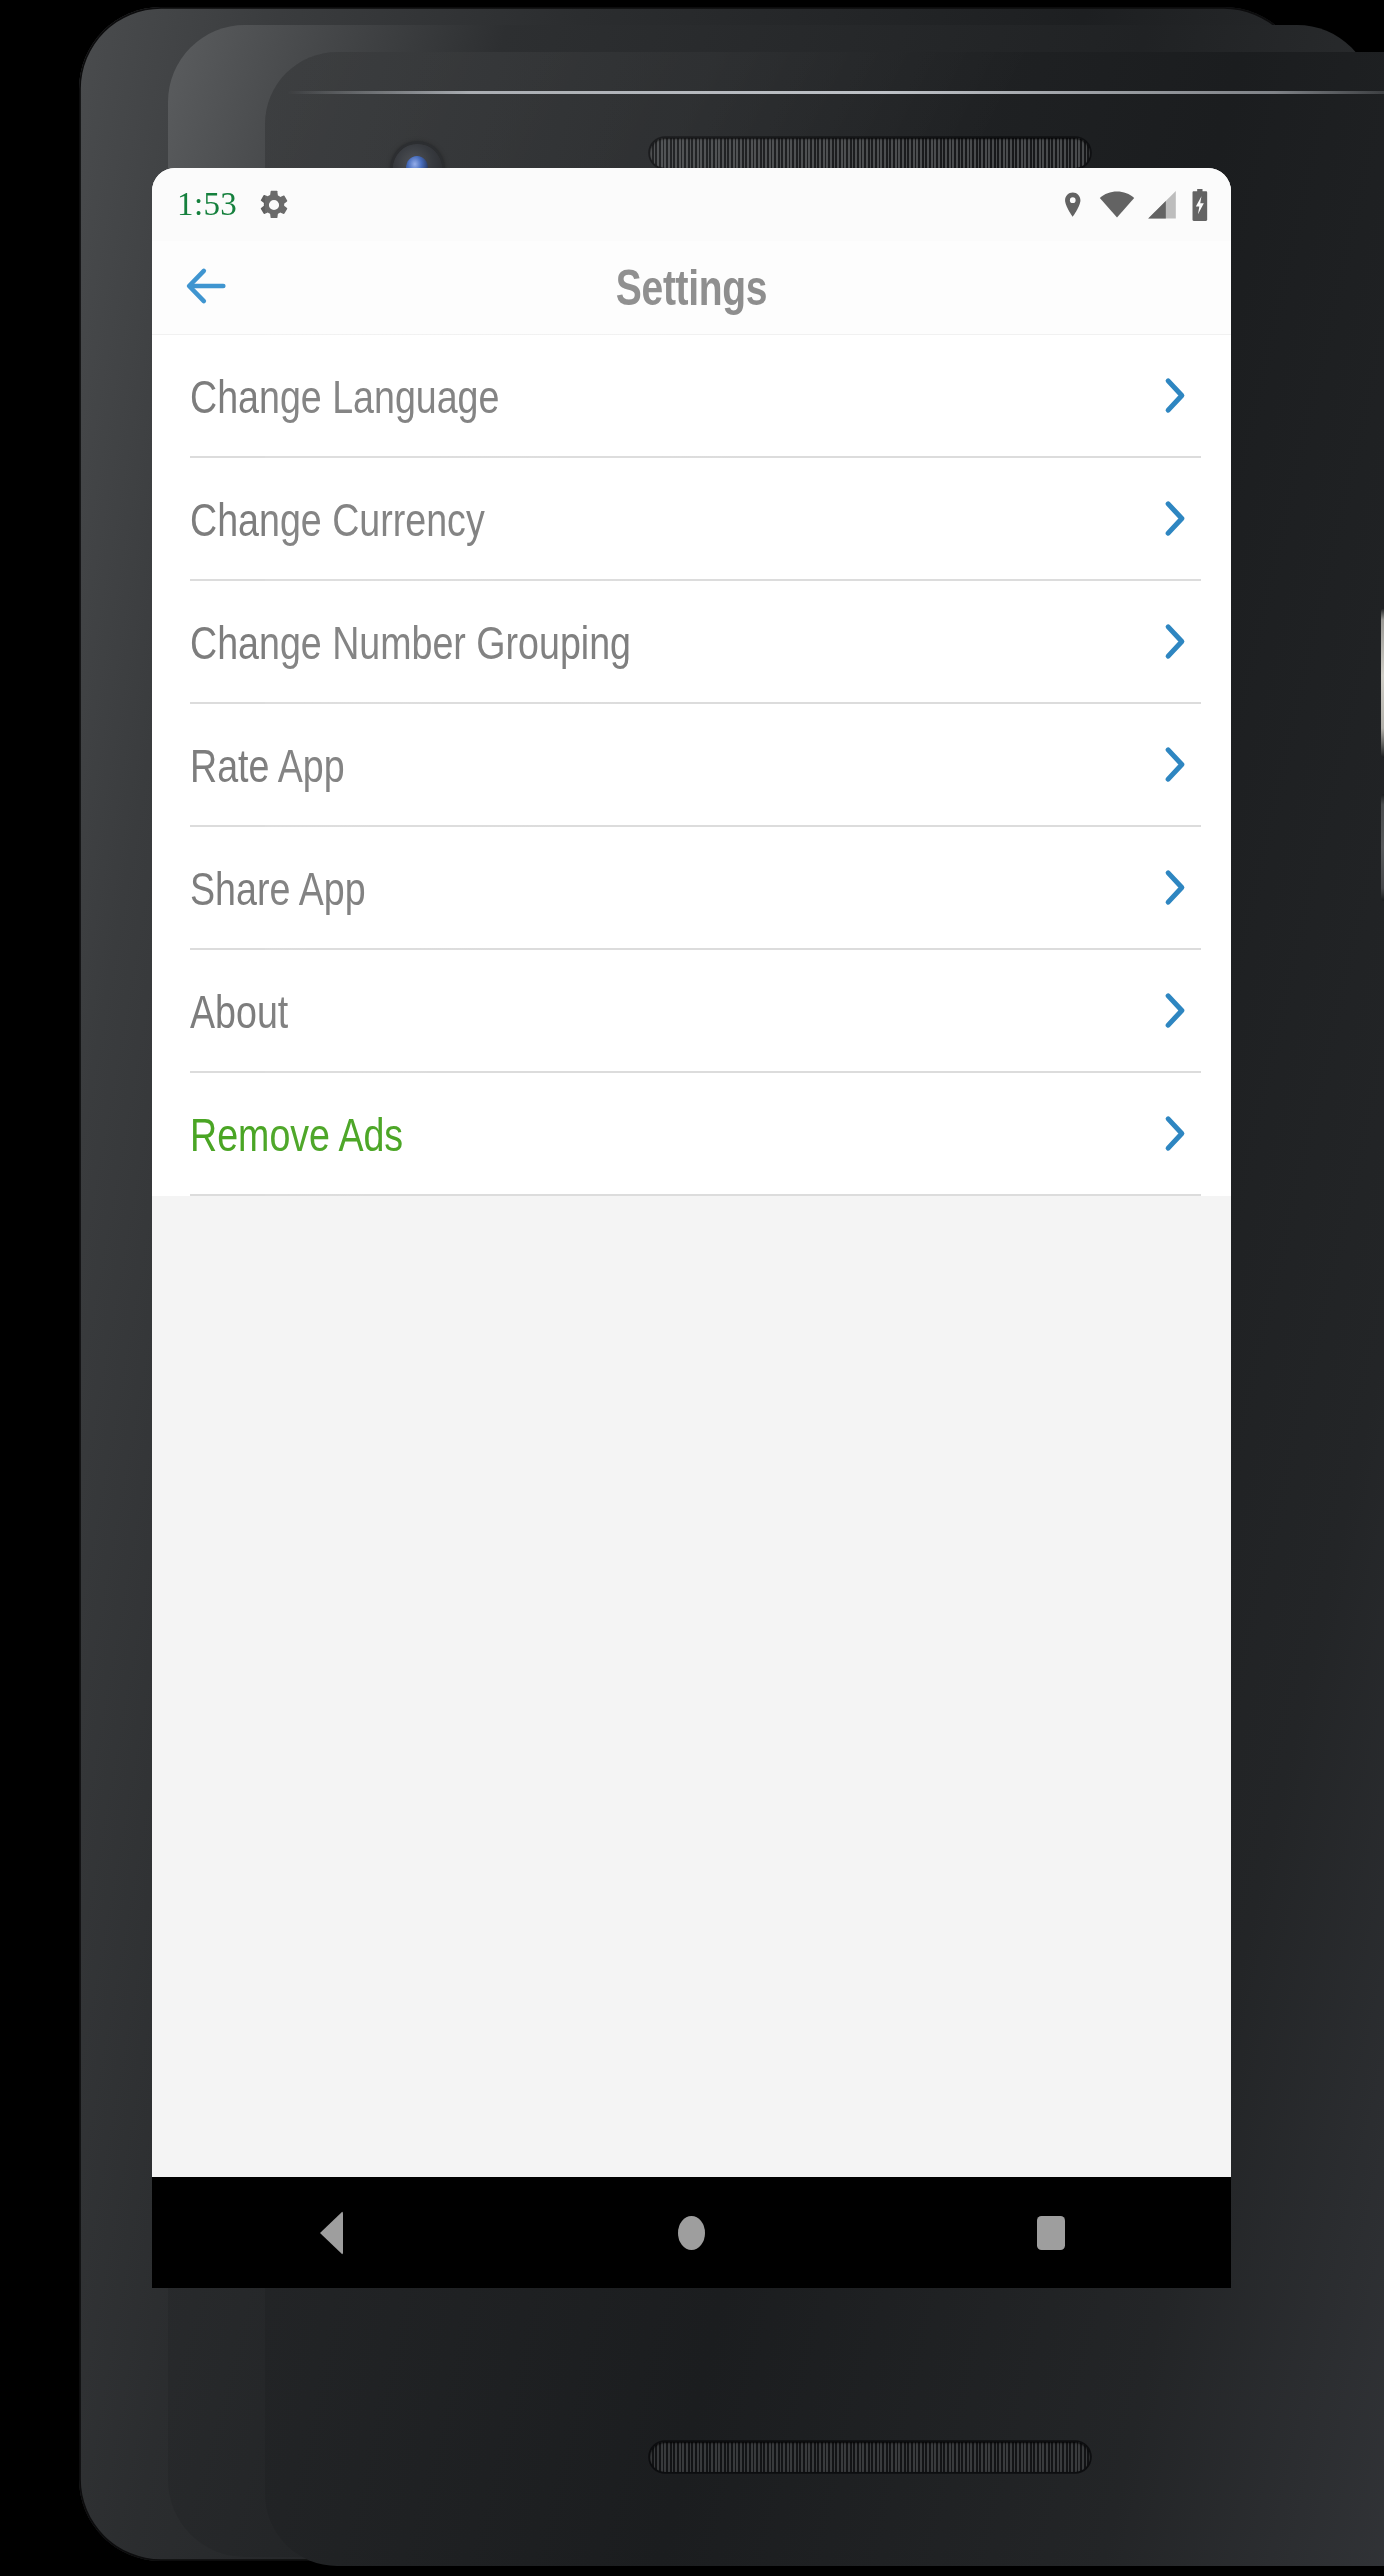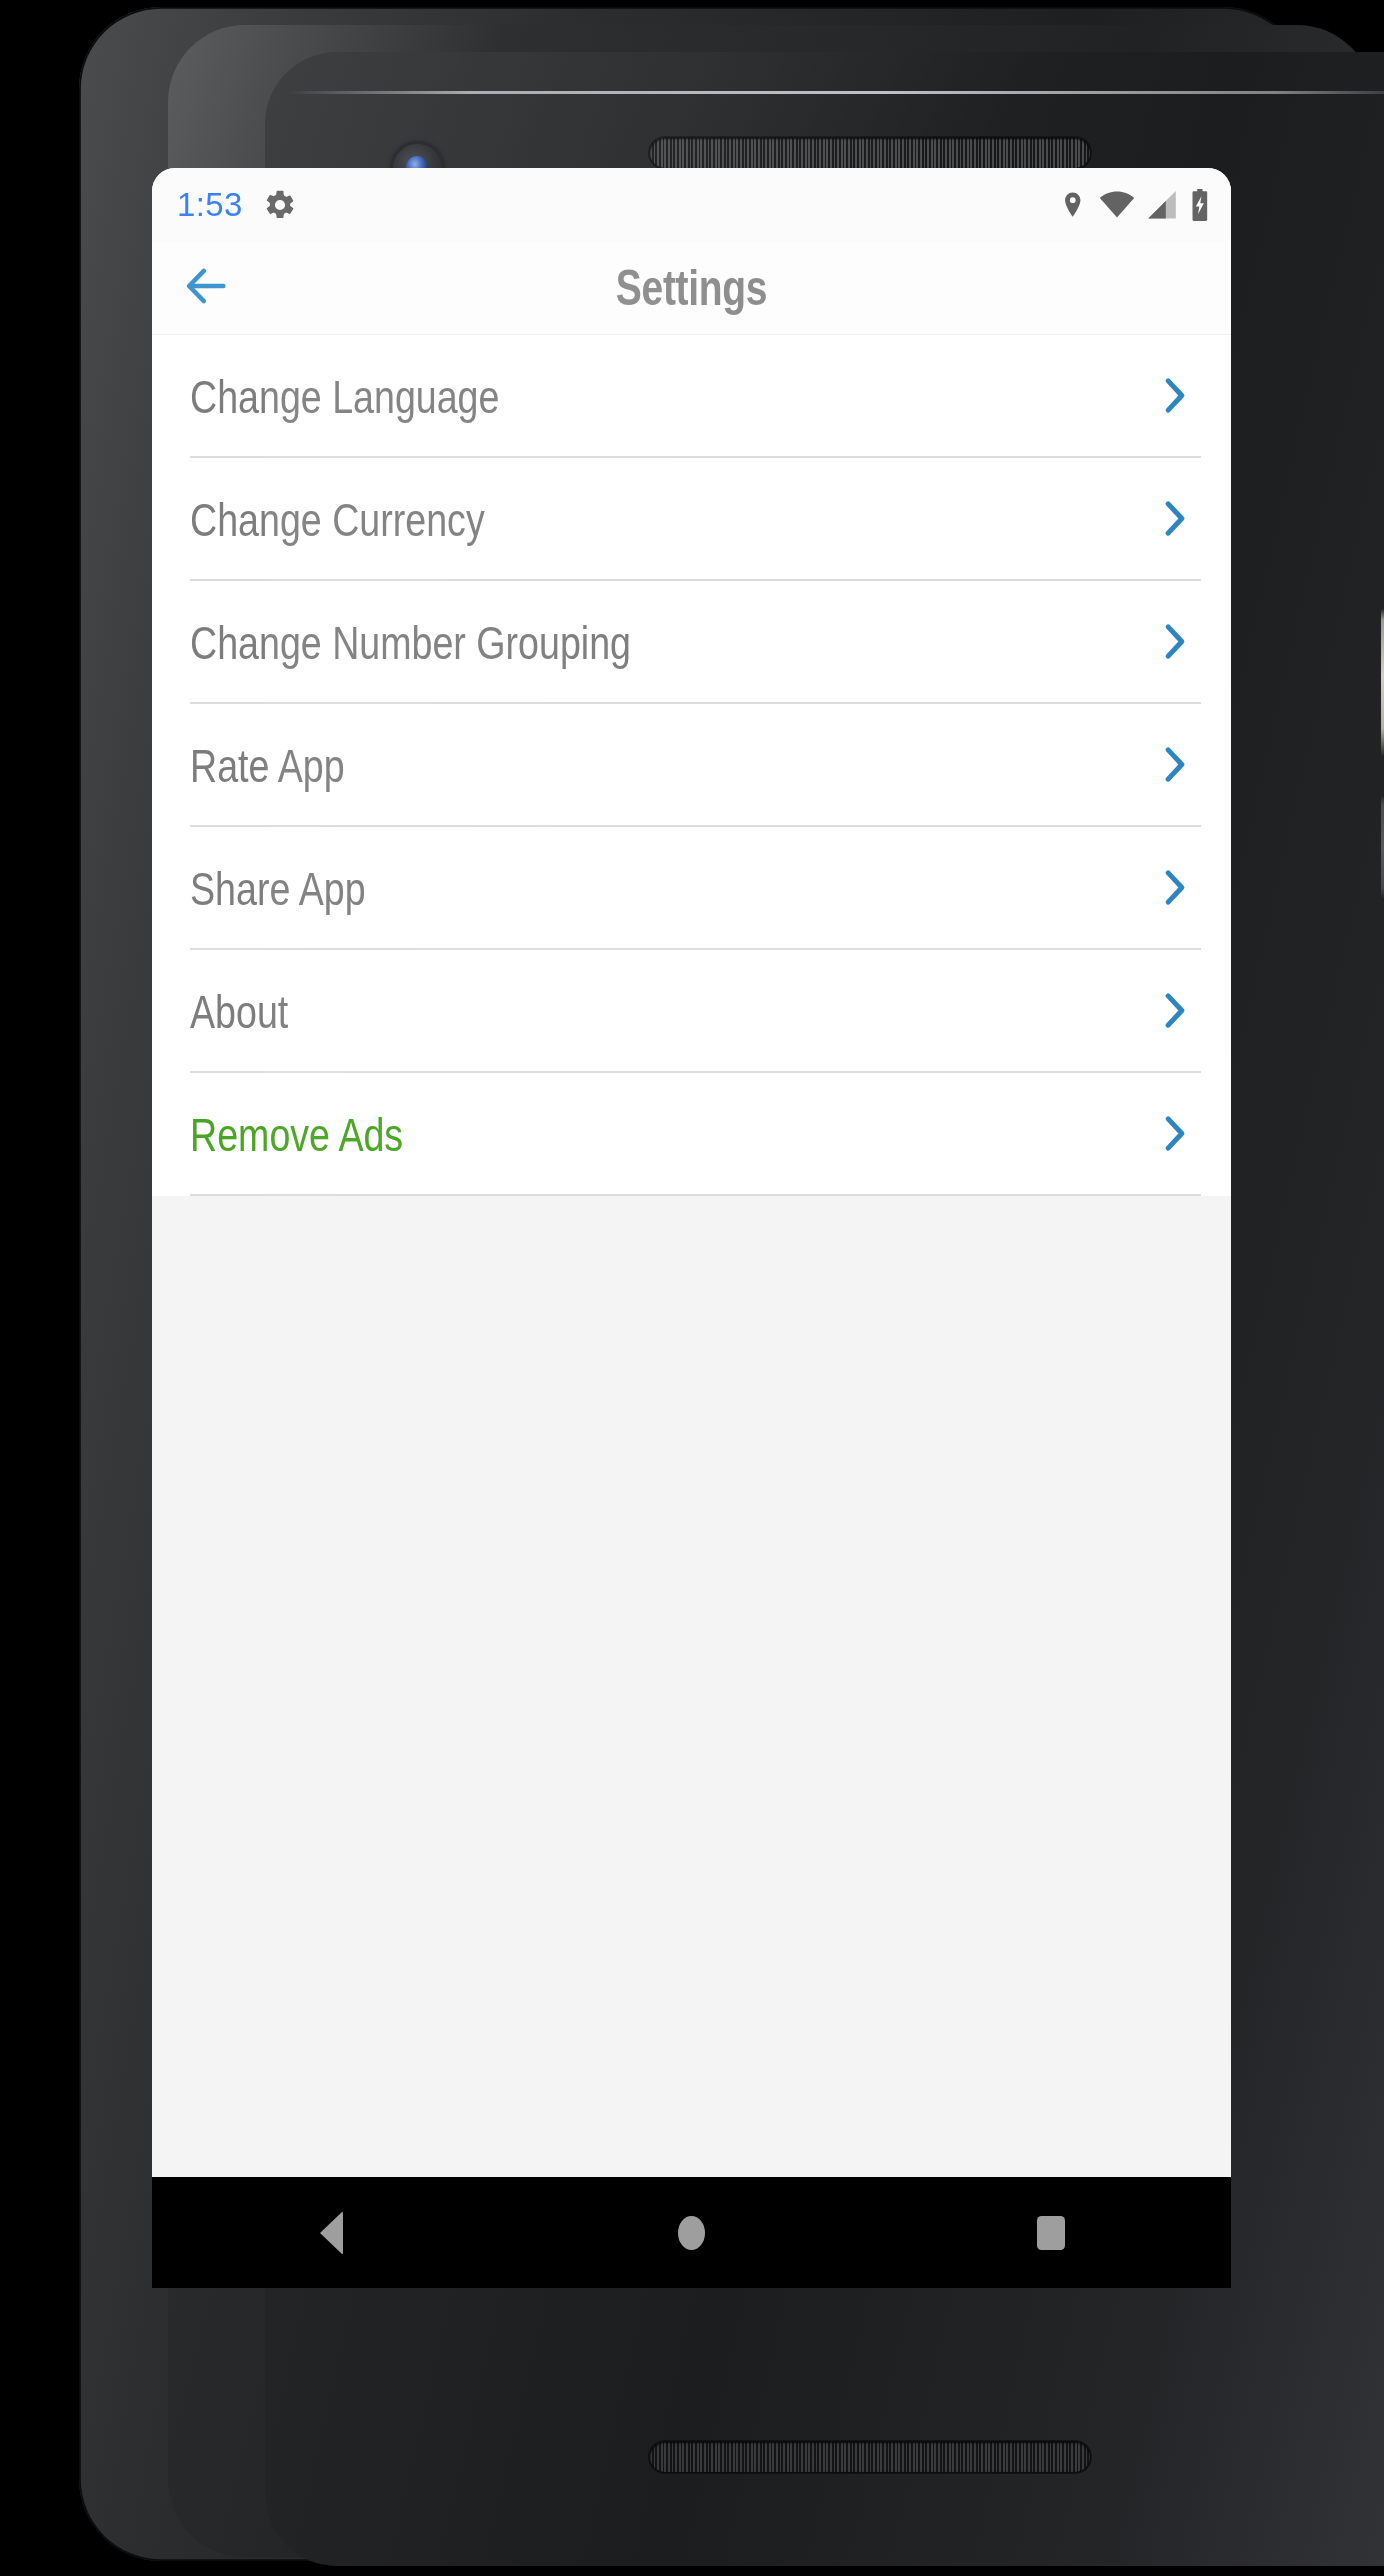--- a/index.html
+++ b/index.html
@@ -169,23 +169,23 @@
     align-items: center;
     padding: 0 21.5px 0 25px;
     box-sizing: border-box;
   }
   .status-left {
     display: flex;
     align-items: center;
     gap: 19.7px;
   }
   .status-time {
-    font-family: Liberation Sans, sans-serif;
+    font-family: Liberation Serif, serif;
     font-size: 33px;
-    color: #3b82f6;
+    color: #15803d;
     letter-spacing: 0.4px;
     line-height: 1;
   }
   .status-right {
     margin-left: auto;
     display: flex;
     align-items: center;
     gap: 11.6px;
   }
   .sbi { display: block; }

